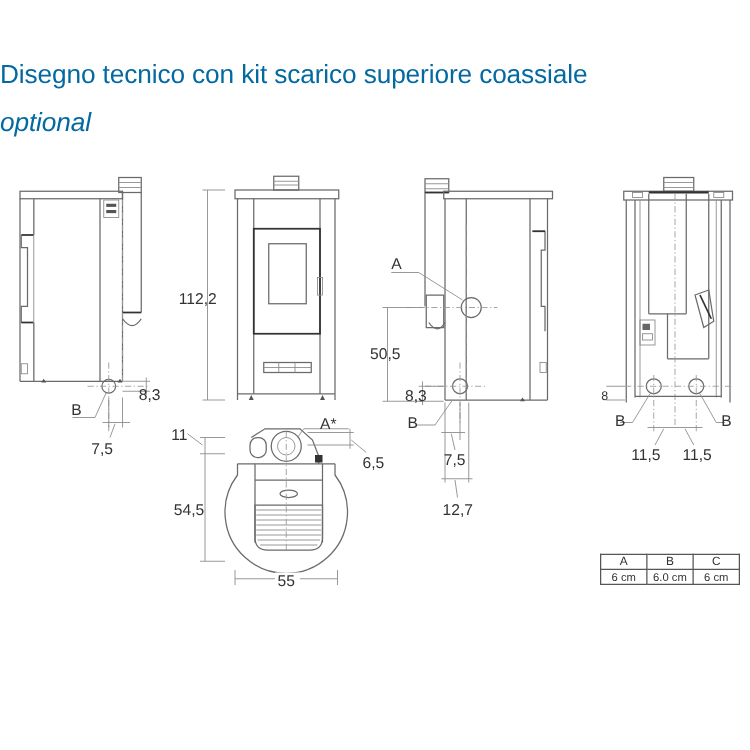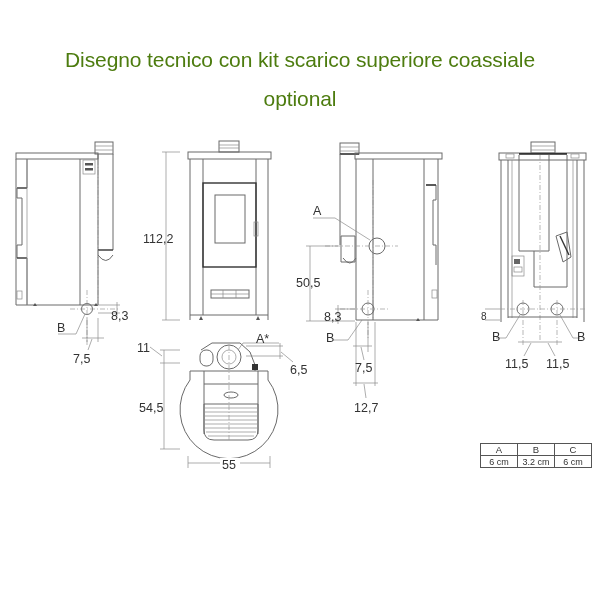--- a/index.html
+++ b/index.html
@@ -1,22 +1,22 @@
 <!DOCTYPE html>
 <html><head>
 <meta charset="utf-8">
 <style>
   html, body { margin: 0; padding: 0; background: #ffffff; }
   body { width: 600px; height: 600px; position: relative; overflow: hidden; font-family: "Liberation Sans", sans-serif; }
   .title {
-    position: absolute; left: 0; width: 600px; text-align: center;
-    color: #4d7c0f; font-size: 21px; line-height: 30px; letter-spacing: -0.1px;
+    position: absolute; left: 0; width: 600px; 
+    color: #0369a1; font-size: 21px; line-height: 30px; letter-spacing: -0.1px;
   }
   #title-line1 { top: 45px; }
-  #title-line2 { top: 84px; }
+  #title-line2 { top: 84px; font-style: italic; }
   svg.drawing { position: absolute; left: 0; top: 0; }
   svg text { font-family: "Liberation Sans", sans-serif; fill: #333; font-size: 12.5px; }
   .ln { stroke: #6a6a6a; stroke-width: 1; fill: none; }
   .thin { stroke: #8a8a8a; stroke-width: 0.7; fill: none; }
   .dash { stroke: #999; stroke-width: 0.7; fill: none; stroke-dasharray: 5 2 1 2; }
   .dark { stroke: #333; stroke-width: 1.4; fill: none; }
   .fillw { fill: #fff; }
   .spec-table {
     position: absolute; left: 480px; top: 443px; border-collapse: collapse;
     font-size: 9px; color: #333;
@@ -237,17 +237,17 @@
 
 <table class="spec-table">
   <tbody>
       <tr class="head">
     <td>A</td>
     <td>B</td>
     <td>C</td>
   </tr>
   <tr>
     <td>6 cm</td>
-    <td>3.2 cm</td>
+    <td>6.0 cm</td>
     <td>6 cm</td>
   </tr>
 </tbody>
   </table>
 
 </body></html>

